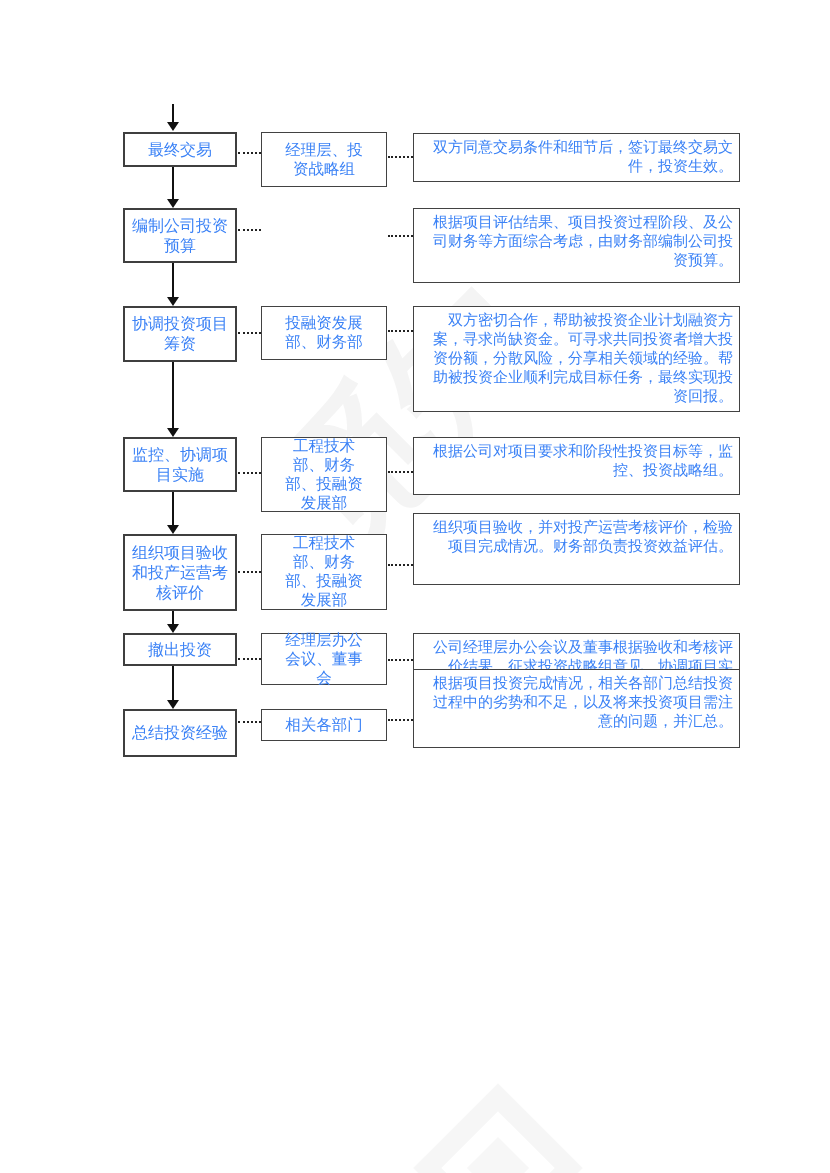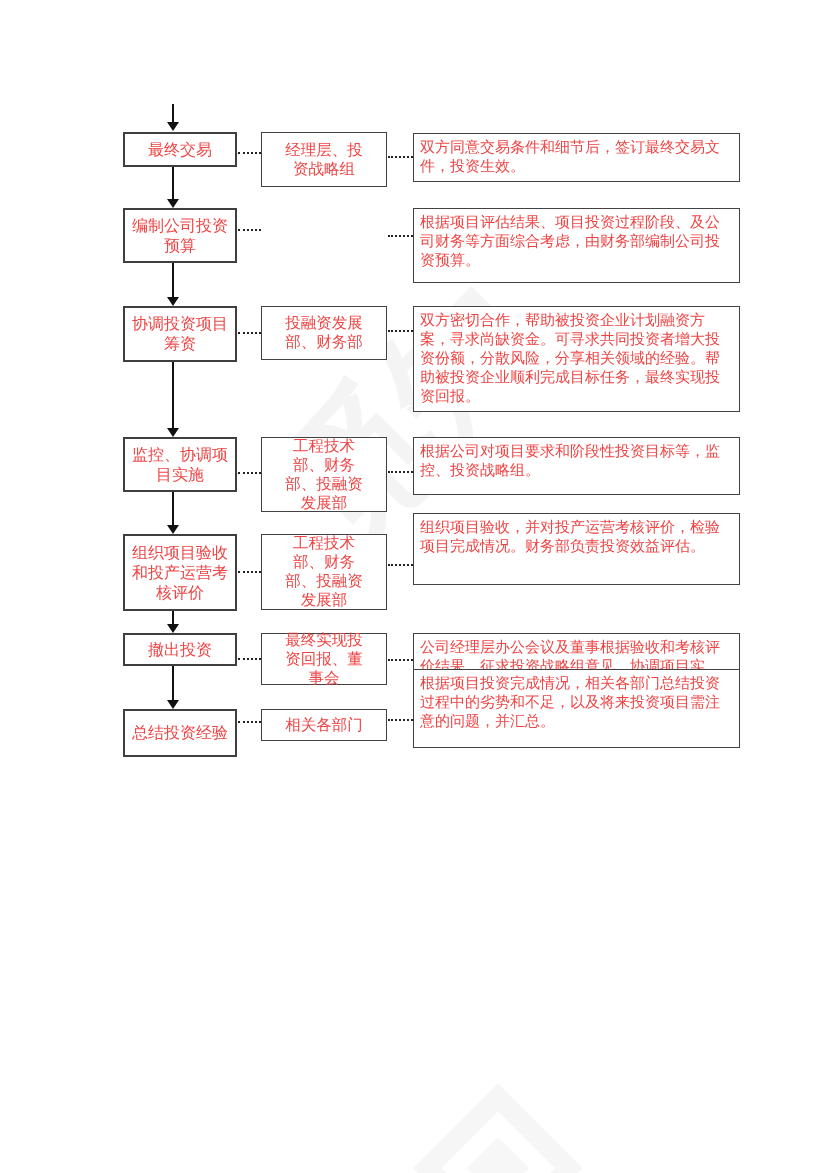--- a/index.html
+++ b/index.html
@@ -5,36 +5,36 @@
   * { margin:0; padding:0; box-sizing:border-box; }
   html,body { background:#ffffff; }
   body { font-family:"DejaVu Sans","Liberation Sans",sans-serif; color:#000; }
   #page {
     position:relative; width:830px; height:1173px; margin:0 auto;
     background:#ffffff; overflow:hidden;
   }
 
   
   .box {
-    position:absolute; background:#ffffff; color:#ef4444;
+    position:absolute; background:#ffffff; color:#3b82f6;
   }
   .step {
     left:123px; width:114px; border:2px solid #3f3f3f;
     display:flex; align-items:center; justify-content:center; text-align:center;
     font-size:16px; line-height:20px; padding:0 6px;
   }
   .dept {
     left:261px; width:126px; border:1.5px solid #424242;
     display:flex; align-items:center; justify-content:center; text-align:center;
     font-size:15.5px; line-height:19px; padding:0 23px;
   }
   .desc {
     left:413px; width:327px; border:1.5px solid #424242;
     font-size:15px; line-height:19px; padding:4px 6px 12px 6px;
-    text-align:left;
+    text-align:right;
   }
 
   
   .s1{top:132px;height:35px}  .d1{top:132px;height:55px}  .e1{top:133px;height:49px}
   .s2{top:208px;height:55px}  .d2{top:208px;height:35px}  .e2{top:208px;height:75px}
   .s3{top:306px;height:56px}  .d3{top:306px;height:54px}  .e3{top:306px;height:106px}
   .s4{top:437px;height:55px}  .d4{top:437px;height:75px}  .e4{top:437px;height:58px}
   .s5{top:534px;height:77px}  .d5{top:534px;height:76px}  .e5{top:513px;height:72px}
   .s6{top:633px;height:33px}  .d6{top:633px;height:52px}  .e6{top:633px;height:57px}
   .s7{top:709px;height:48px}  .d7{top:709px;height:32px}  .e7{top:669px;height:79px}
@@ -149,20 +149,20 @@
 
   <div class="box step s4">监控、协调项目实施</div>
   <div class="box dept d4">工程技术部、财务部、投融资发展部</div>
   <div class="box desc e4">根据公司对项目要求和阶段性投资目标等，监控、投资战略组。</div>
 
   <div class="box step s5">组织项目验收和投产运营考核评价</div>
   <div class="box dept d5">工程技术部、财务部、投融资发展部</div>
   <div class="box desc e5">组织项目验收，并对投产运营考核评价，检验项目完成情况。财务部负责投资效益评估。</div>
 
   <div class="box step s6">撤出投资</div>
-  <div class="box dept d6">最终实现投资回报、董事会</div>
+  <div class="box dept d6">经理层办公会议、董事会</div>
   <div class="box desc e6">公司经理层办公会议及董事根据验收和考核评价结果，征求投资战略组意见，协调项目实施。</div>
 
   <div class="box step s7">总结投资经验</div>
   <div class="box dept d7">相关各部门</div>
   <div class="box desc e7">根据项目投资完成情况，相关各部门总结投资过程中的劣势和不足，以及将来投资项目需注意的问题，并汇总。</div>
 
 </div>
 
 </body></html>

